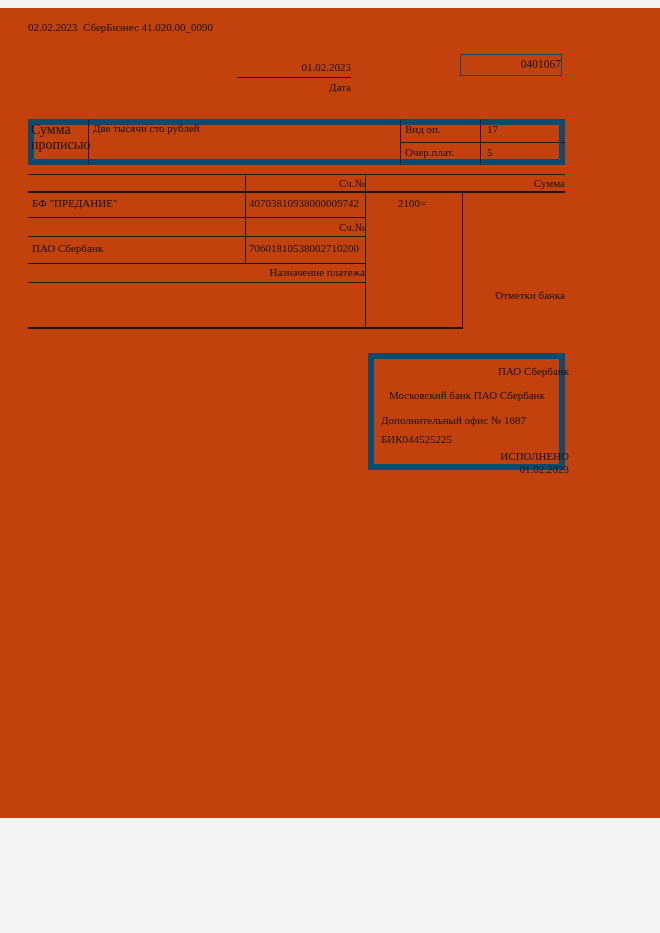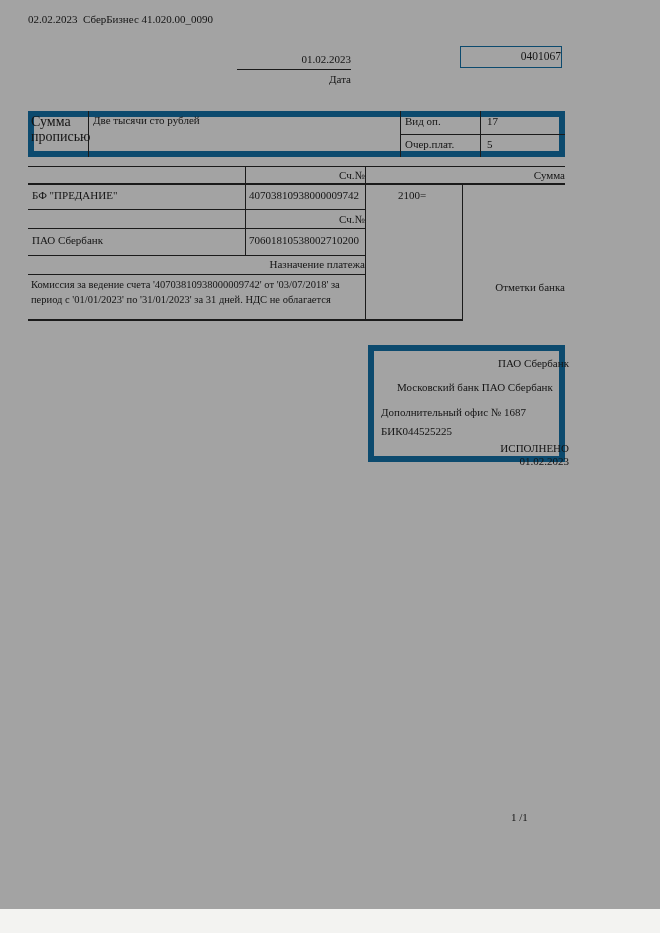--- a/index.html
+++ b/index.html
@@ -1,19 +1,19 @@
 <!DOCTYPE html>
 <html><head>
 <meta charset="utf-8">
 <style>
   * { margin:0; padding:0; box-sizing:border-box; }
   html,body { background:#f3f3f1; }
   .page {
-    position:relative; width:660px; height:909px; margin:0 auto;
-    background:#a3a3a3; color:#141414;
+    position:relative; width:660px; height:810px; margin:8px auto;
+    background:#c2410c; color:#141414;
     font-family:"Liberation Serif","DejaVu Serif",serif;
     overflow:hidden;
   }
   .txt { position:absolute; font-size:11px; white-space:pre; line-height:1.15; }
   .wrap { white-space:normal; }
   .c { text-align:right; }
   .b { font-weight:bold; }
   .hline { position:absolute; height:1px; background:#1a1a1a; }
   .vline { position:absolute; width:1px; background:#1a1a1a; }
   .bold2 { height:2px; }
@@ -62,28 +62,27 @@
   <div class="txt c" style="left:245px; top:213px; width:120px;">Сч.№</div>
   <div class="hline" style="left:28px; top:228px; width:337px;"></div>
 
   <div class="txt" style="left:32px; top:234px;">ПАО Сбербанк</div>
   <div class="txt" style="left:249px; top:234px;">70601810538002710200</div>
 
   <div class="hline" style="left:28px; top:255px; width:337px;"></div>
   <div class="txt c" style="left:28px; top:258px; width:337px;">Назначение платежа</div>
   <div class="hline" style="left:28px; top:274px; width:337px;"></div>
 
-  <div class="txt wrap" style="left:31px; top:278px; width:334px; font-size:10.5px; line-height:1.4;">Комиссия за ведение счета '40703810938000009742' от '03/07/2018' за период с '01/01/2023' по '31/01/2023' за 31 дней. НДС не облагается</div>
   <div class="txt c" style="left:462px; top:281px; width:103px;">Отметки банка</div>
 
   <div class="hline bold2" style="left:28px; top:319px; width:435px;"></div>
 
   <div class="box" style="left:368px; top:345px; width:197px; height:117px;">
     <div class="txt c" style="left:0; top:6px; width:195px;">ПАО Сбербанк</div>
-    <div class="txt" style="left:23px; top:30px;">Московский банк ПАО Сбербанк</div>
+    <div class="txt" style="left:15px; top:30px;">Московский банк ПАО Сбербанк</div>
     <div class="txt" style="left:7px; top:55px;">Дополнительный офис № 1687</div>
     <div class="txt" style="left:7px; top:74px;">БИК044525225</div>
     <div class="txt c" style="left:0; top:91px; width:195px;">ИСПОЛНЕНО</div>
     <div class="txt c" style="left:0; top:104px; width:195px;">01.02.2023</div>
   </div>
 
   <div class="txt" style="left:511px; top:811px;">1 /1</div>
 
 </div>
 

